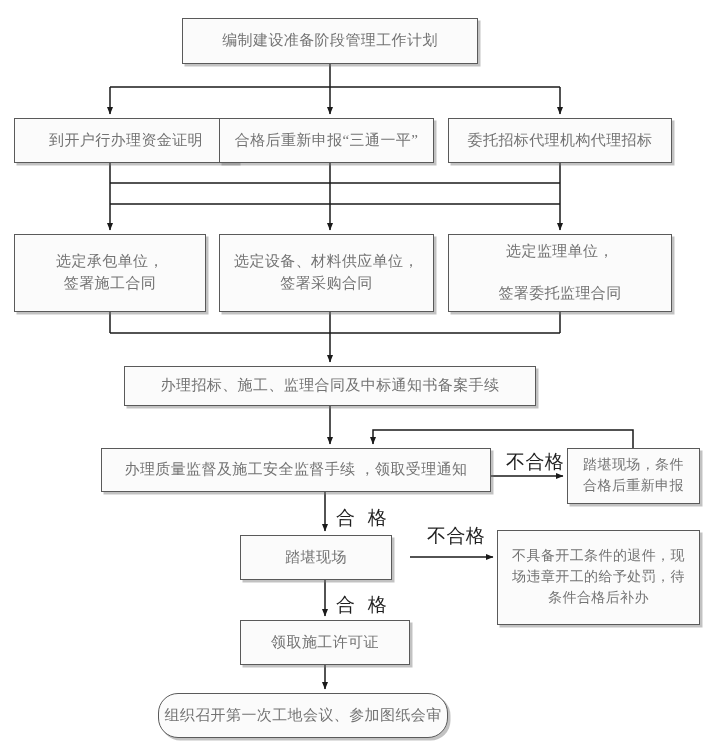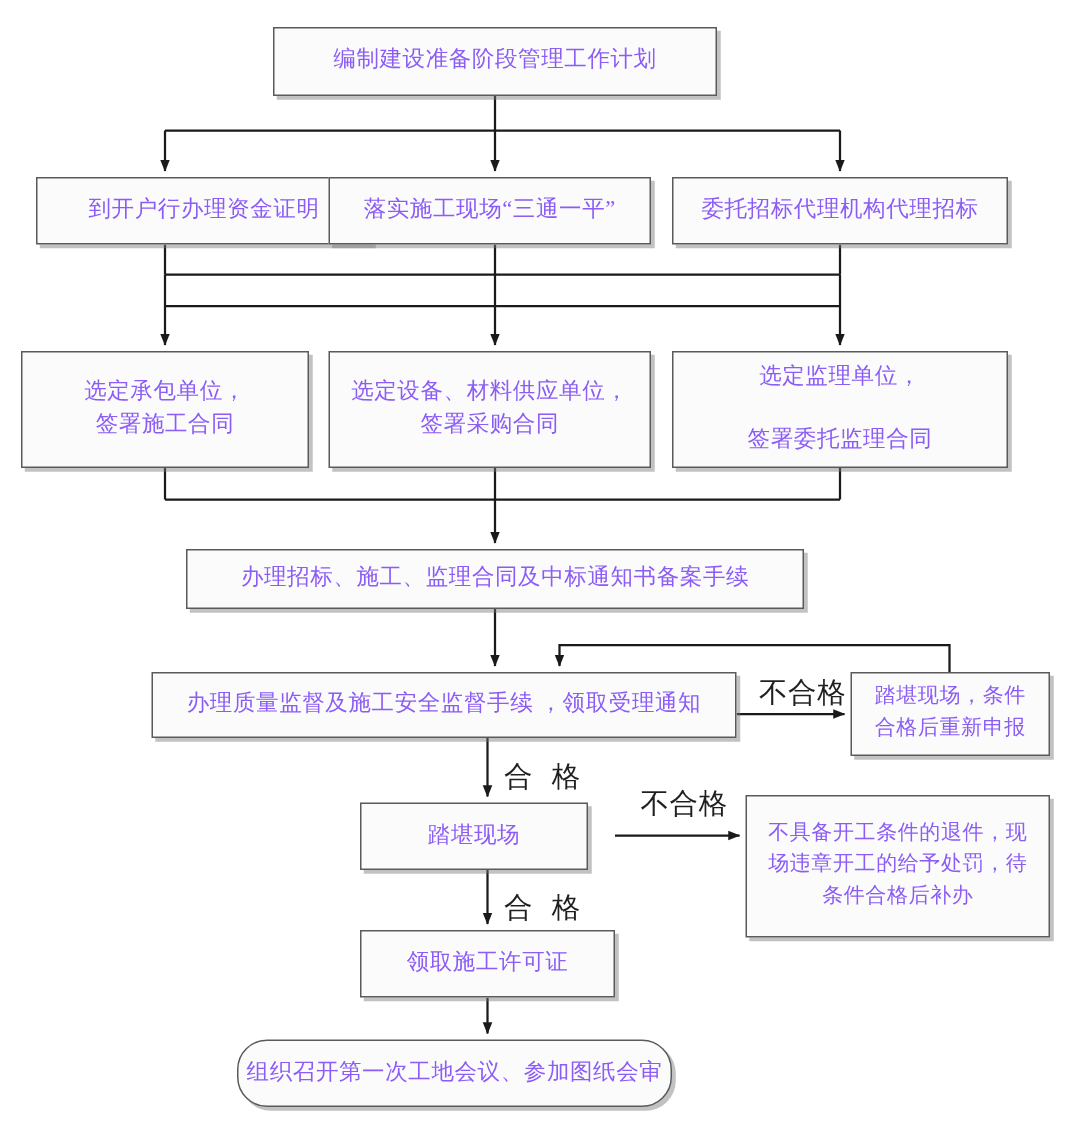--- a/index.html
+++ b/index.html
@@ -29,21 +29,21 @@
   .node-box {
     position: absolute;
     box-sizing: border-box;
     background: #fbfbfb;
     border: 1.4px solid #5a5a5a;
     box-shadow: 2.5px 2.5px 0px 0px rgba(120,120,120,0.45);
     display: flex;
     flex-direction: column;
     align-items: center;
     justify-content: center;
-    color: #8b5cf6;
+    color: #737373;
     font-size: 15px;
     line-height: 1.05;
     text-align: center;
     letter-spacing: 0.4px;
   }
   .node-box .line {
     display: block;
     white-space: nowrap;
   }
   .node-box.multi .line {
@@ -109,26 +109,26 @@
       <path d="M325,580 L325,616" marker-end="url(#arrowhead)"></path>
 
       <path d="M325,665 L325,689" marker-end="url(#arrowhead)"></path>
     </g>
   </svg>
 
   <div class="node-box" style="left:182px; top:18px; width:296px; height:46px;">
     <span class="line">编制建设准备阶段管理工作计划</span>
   </div>
 
-  <div class="node-box" style="left:24px; top:118px; width:224px; height:45px;">
+  <div class="node-box" style="left:14px; top:118px; width:224px; height:45px;">
     <span class="line">到开户行办理资金证明</span>
   </div>
 
   <div class="node-box" style="left:219px; top:118px; width:215px; height:45px;">
-    <span class="line">落实施工现场“三通一平”</span>
+    <span class="line">合格后重新申报“三通一平”</span>
   </div>
 
   <div class="node-box" style="left:448px; top:118px; width:224px; height:45px;">
     <span class="line">委托招标代理机构代理招标</span>
   </div>
 
   <div class="node-box multi" style="left:14px; top:234px; width:192px; height:78px;">
     <span class="line">选定承包单位，</span>
     <span class="line">签署施工合同</span>
   </div>

